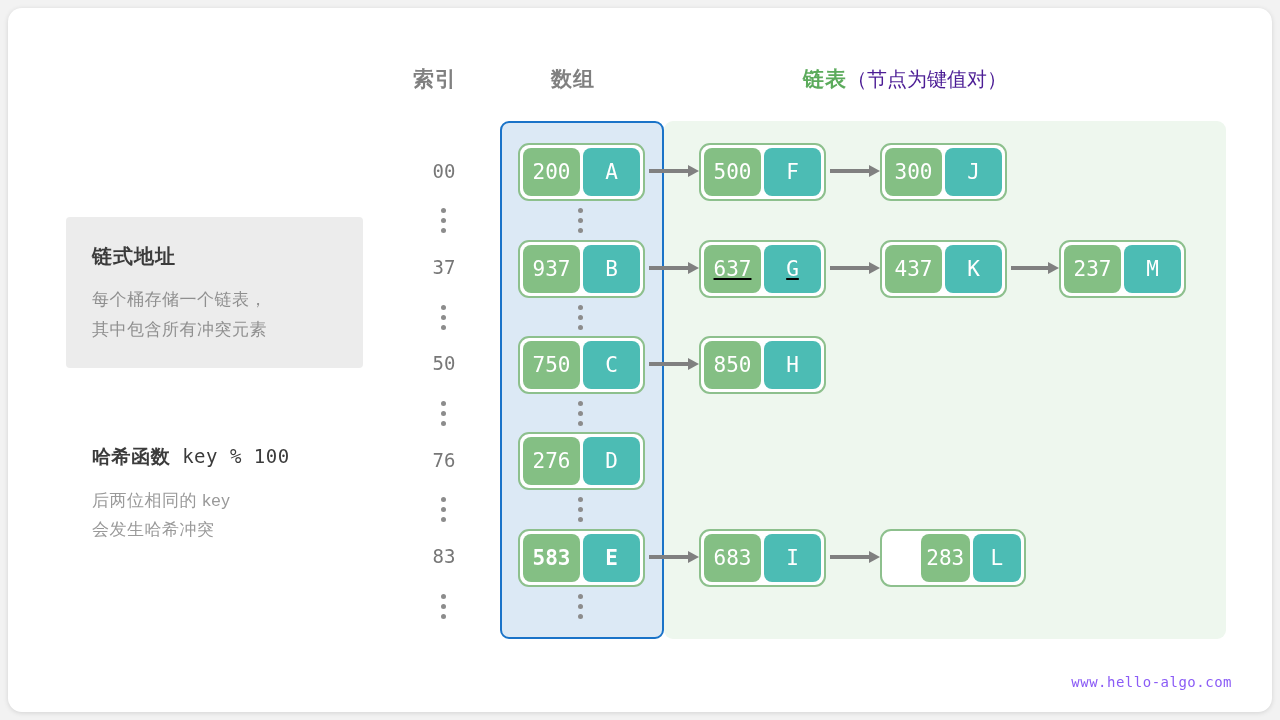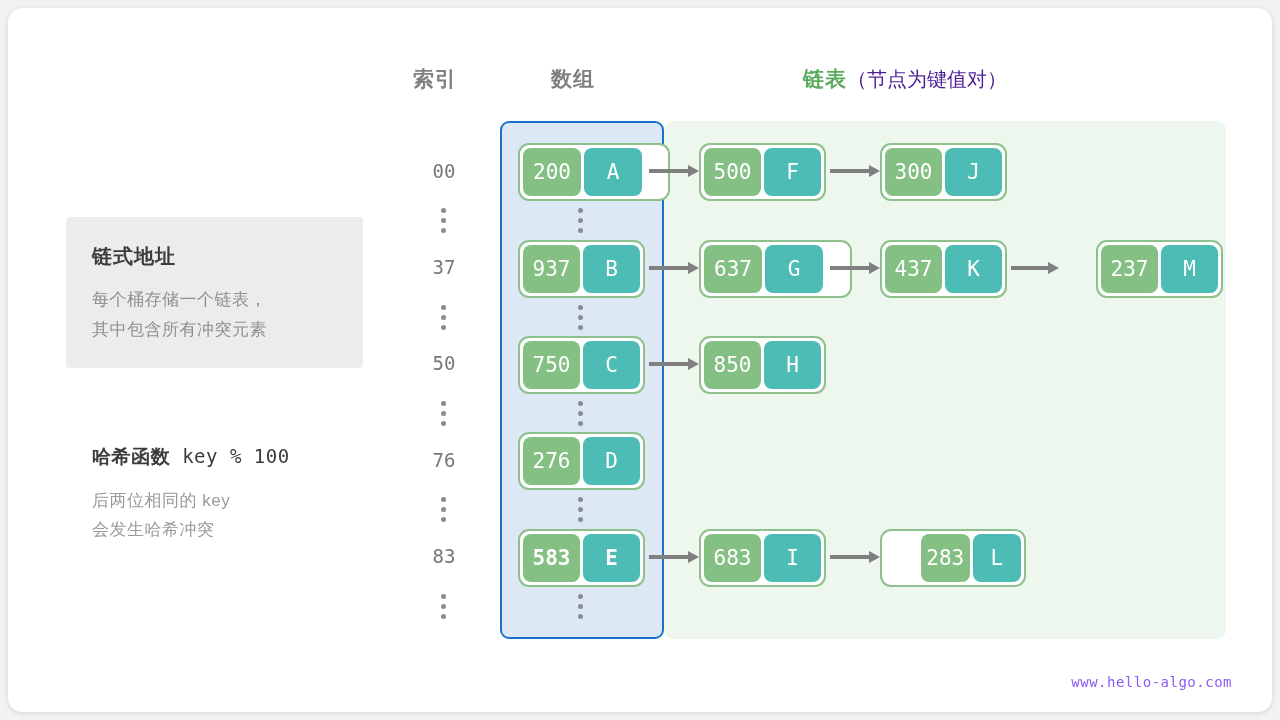--- a/index.html
+++ b/index.html
@@ -297,21 +297,21 @@
         <i></i>
         <i></i>
         <i></i>
       </div>
     <div class="vdots" style="left:570px; top:586px;">
         <i></i>
         <i></i>
         <i></i>
       </div>
 
-    <div class="node" style="left:510px; top:135px; width:152px;">
+    <div class="node" style="left:510px; top:135px; width:127px;">
       <span class="key">200</span>
       <span class="val">A</span>
     </div>
     <div class="arrow" style="left:641px; top:157px; width:50px;">
       <span class="shaft" style="width:39px;"></span>
         <span class="head" style="left:39px;"></span>
     </div>
     <div class="node" style="left:691px; top:135px; width:127px;">
       <span class="key">500</span>
       <span class="val">F</span>
@@ -326,37 +326,37 @@
     </div>
 
     <div class="node" style="left:510px; top:232px; width:127px;">
       <span class="key">937</span>
       <span class="val">B</span>
     </div>
     <div class="arrow" style="left:641px; top:254px; width:50px;">
       <span class="shaft" style="width:39px;"></span>
         <span class="head" style="left:39px;"></span>
     </div>
-    <div class="node" style="left:691px; top:232px; width:153px;">
+    <div class="node" style="left:691px; top:232px; width:127px;text-decoration:underline;">
       <span class="key">637</span>
       <span class="val">G</span>
     </div>
     <div class="arrow" style="left:822px; top:254px; width:50px;">
       <span class="shaft" style="width:39px;"></span>
         <span class="head" style="left:39px;"></span>
     </div>
     <div class="node" style="left:872px; top:232px; width:127px;">
       <span class="key">437</span>
       <span class="val">K</span>
     </div>
     <div class="arrow" style="left:1003px; top:254px; width:48px;">
       <span class="shaft" style="width:37px;"></span>
         <span class="head" style="left:37px;"></span>
     </div>
-    <div class="node" style="left:1051px; top:232px; width:127px;margin-left:37px;">
+    <div class="node" style="left:1051px; top:232px; width:127px;">
       <span class="key">237</span>
       <span class="val">M</span>
     </div>
 
     <div class="node" style="left:510px; top:328px; width:127px;">
       <span class="key">750</span>
       <span class="val">C</span>
     </div>
     <div class="arrow" style="left:641px; top:350px; width:50px;">
       <span class="shaft" style="width:39px;"></span>

